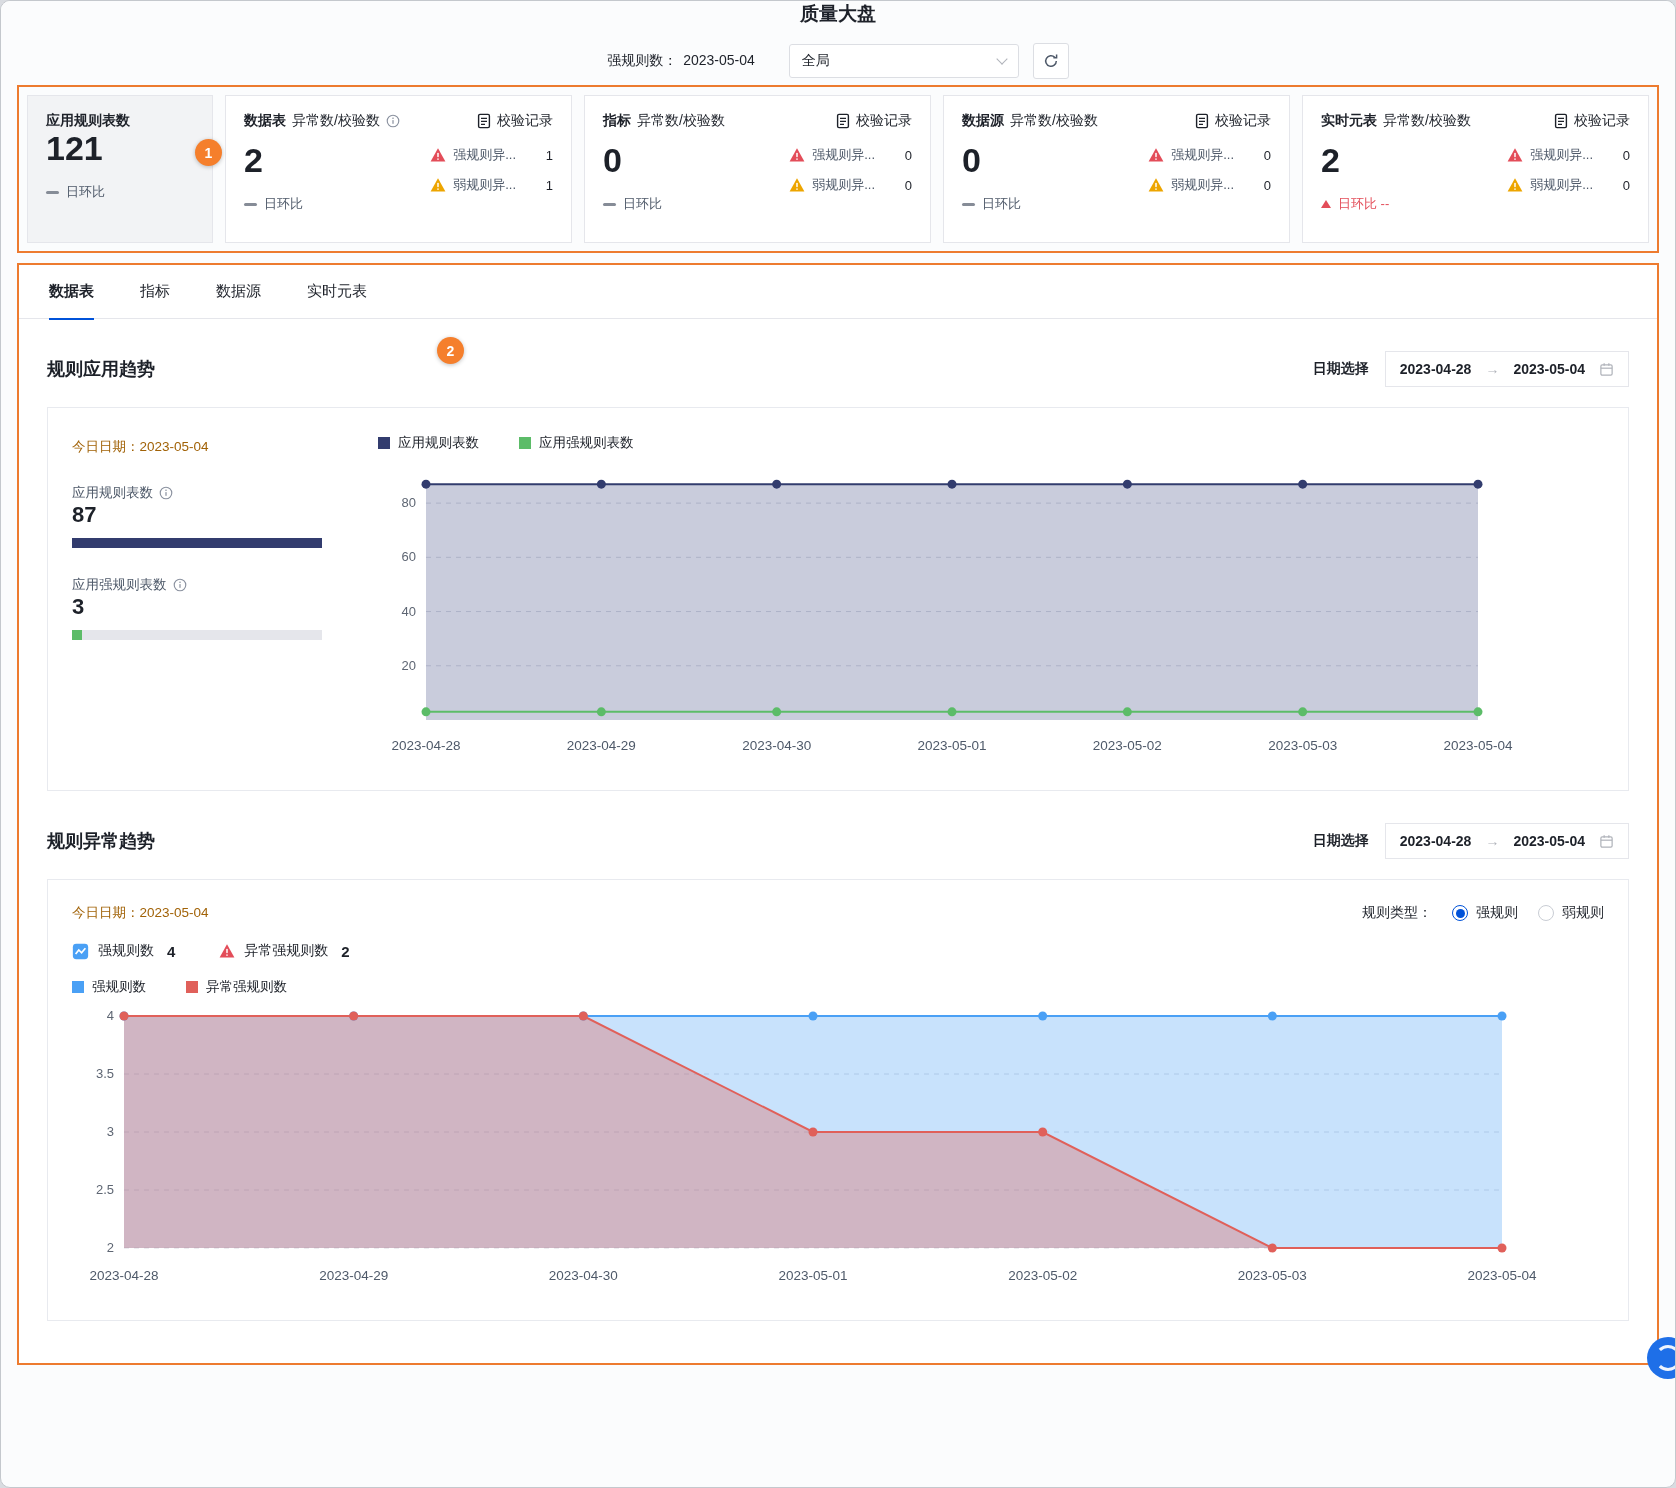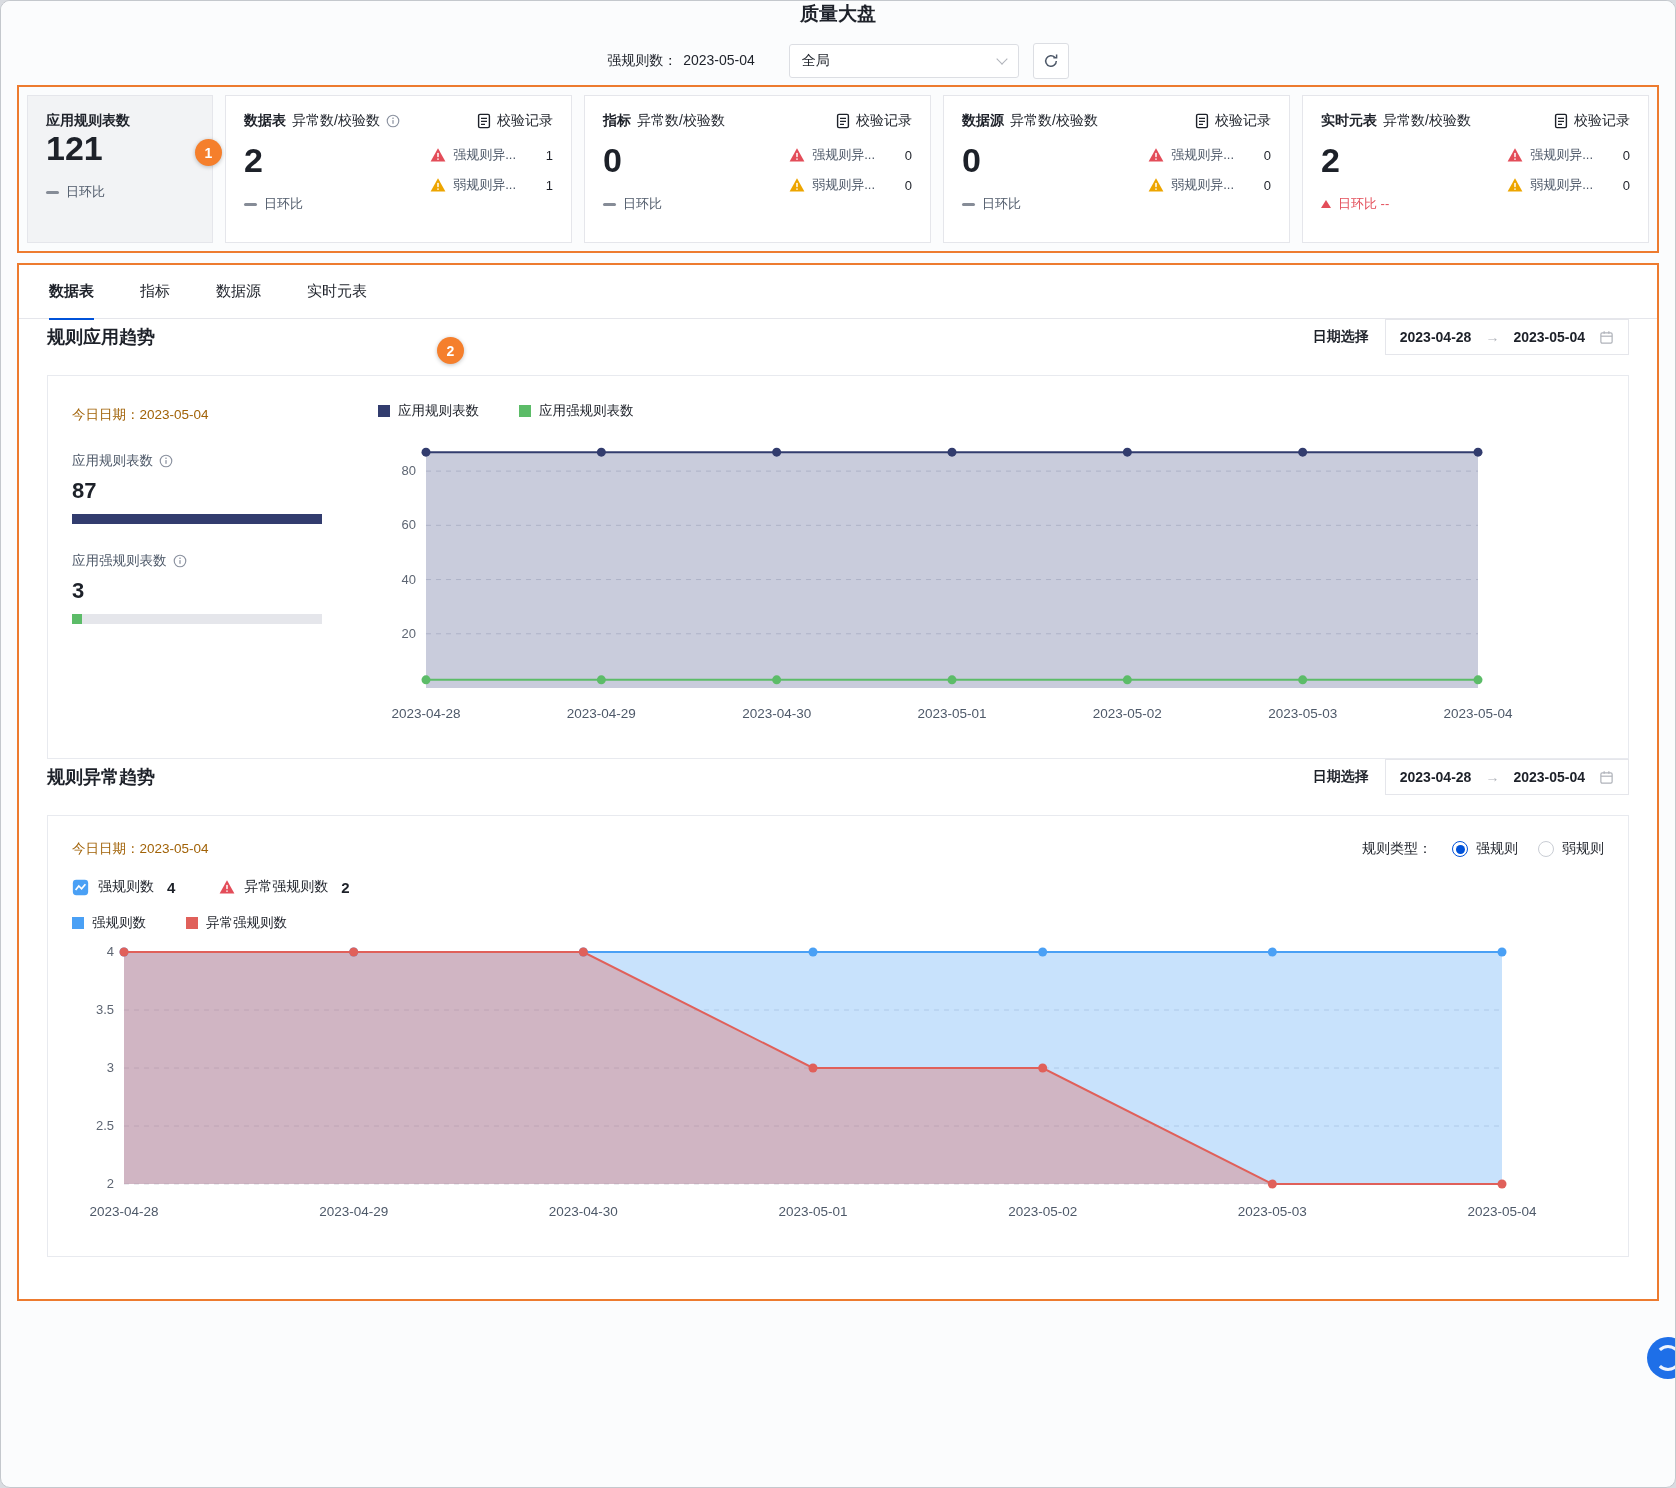--- a/index.html
+++ b/index.html
@@ -42,32 +42,32 @@
   .ic.cal { width:15px; height:15px; color:#b0b3ba; }
 
   
   .main-box { margin-top:10px; padding-bottom:42px; background:#fff; }
   .tabs { display:flex; gap:46px; padding:0 30px; border-bottom:1px solid #e5e6eb; height:54px; align-items:center; }
   .tab { font-size:15px; cursor:pointer; height:54px; display:flex; align-items:center; position:relative; color:#1d2129; }
   .tab.active { font-weight:bold; }
   .tab.active::after { content:''; position:absolute; bottom:-1px; left:0; right:0; height:2px; background:#0052d9; }
 
   .content { padding:0 28px; }
-  .sec-head { display:flex; justify-content:space-between; align-items:center; }
+  .sec-head { display:flex; justify-content:space-between; align-items:center; margin-top:32px; }
   .sec-title { font-size:18px; font-weight:bold; }
   .date-pick { display:flex; align-items:center; gap:16px; }
   .dp-label { font-size:14px; font-weight:bold; }
   .date-range { display:flex; align-items:center; gap:14px; border:1px solid #e5e6eb; background:#fff; height:36px; padding:0 14px; font-size:14px; font-weight:600; cursor:pointer; }
   .arr { color:#b0b3ba; font-weight:normal; }
 
   .panel { border:1px solid #e8eaef; margin-top:20px; padding:24px; display:flex; gap:34px; background:#fff; }
   .p1-left { width:272px; flex:none; padding-top:6px; }
   .muted { color:#a16207; font-size:13.5px; }
   .metric-label { display:flex; align-items:center; gap:6px; color:#4e5969; font-size:13.5px; margin-top:28px; }
-  .metric-value { font-size:22px; font-weight:600; margin:8px 0 10px; }
+  .metric-value { font-size:22px; font-weight:600; margin:0 0 10px; }
   .bar { height:10px; width:250px; }
   .bar.navy { background:#323c6e; }
   .bar.gray { background:#e5e6eb; position:relative; }
   .green-seg { position:absolute; left:0; top:0; bottom:0; width:10px; background:#5cbc68; }
   .p1-chart { flex:1; }
   .legend { display:flex; gap:40px; align-items:center; font-size:13.5px; margin:2px 0 8px; }
   .lg { display:flex; align-items:center; gap:8px; }
   .sq { width:12px; height:12px; display:inline-block; }
   #chart1 text, #chart2 text { font-family:"Liberation Sans","DejaVu Sans",sans-serif; }
 

